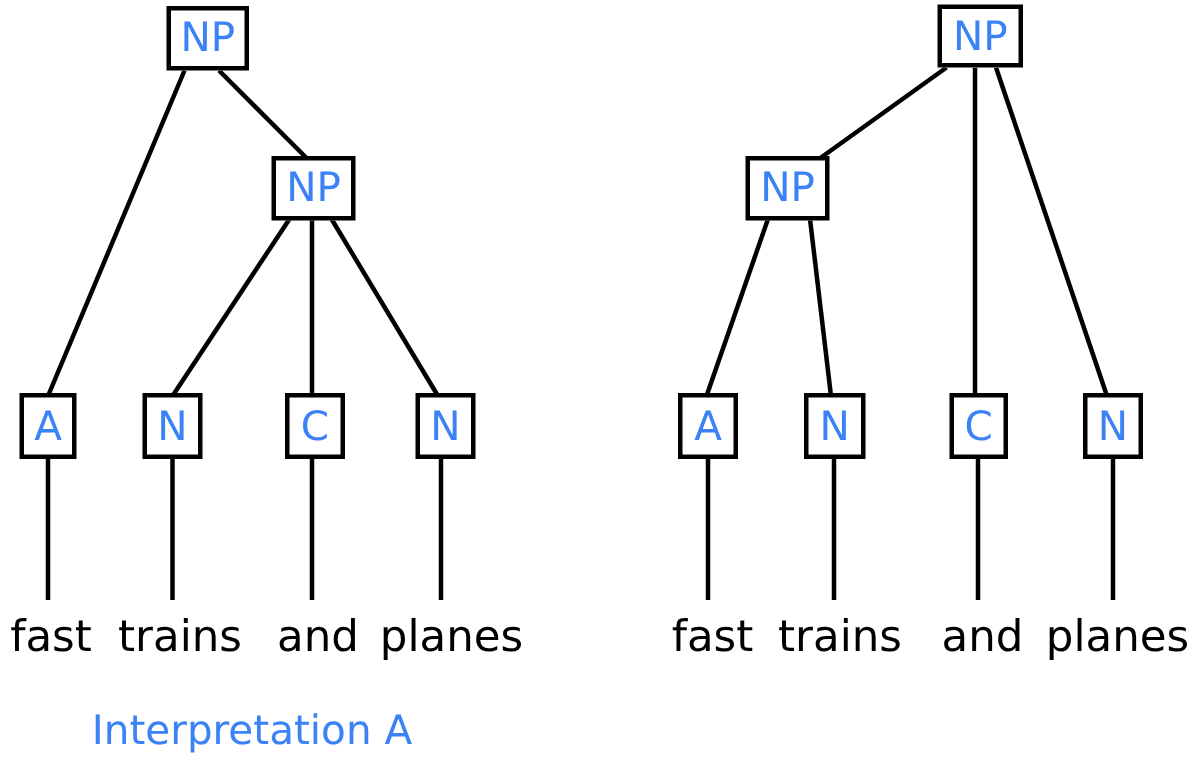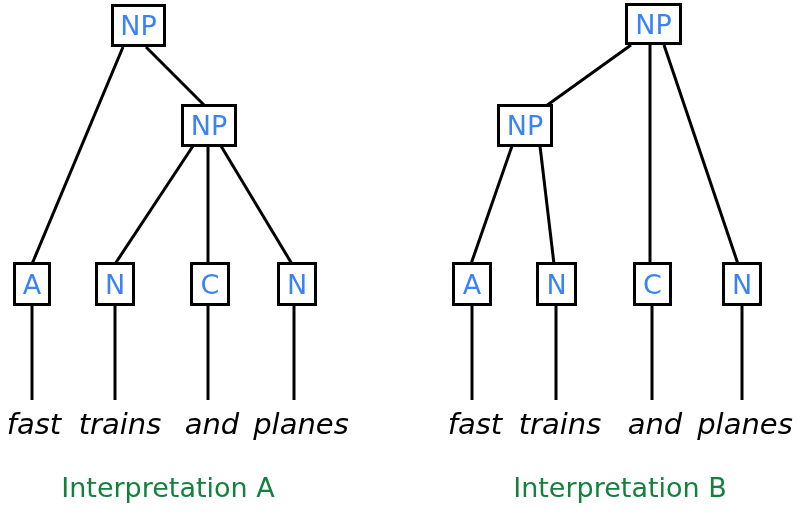--- a/index.html
+++ b/index.html
@@ -35,33 +35,32 @@
     display: flex;
     align-items: center;
     justify-content: center;
     font-size: 27px;
     line-height: 1;
     color: #3b82f6;
   }
   .word {
     position: absolute;
     transform: translateX(-50%);
-    font-style: italic;
     font-size: 29px;
     line-height: 1;
     white-space: nowrap;
     color: #000000;
   }
   .caption {
     position: absolute;
     transform: translateX(-50%);
     font-size: 27px;
     line-height: 1;
     white-space: nowrap;
-    color: #15803d;
+    color: #3b82f6;
   }
 </style>
 </head>
 <body>
 
 <div class="canvas">
 
   <svg class="edges-svg" viewBox="0 0 800 513" xmlns="http://www.w3.org/2000/svg">
     <g>
       <line x1="123" y1="47" x2="32" y2="264"></line>
@@ -106,15 +105,14 @@
   <div class="node" style="left:452px; top:262px; width:40px; height:44px;">A</div>
   <div class="node" style="left:536px; top:262px; width:41px; height:44px;">N</div>
   <div class="node" style="left:633px; top:262px; width:39px; height:44px;">C</div>
   <div class="node" style="left:722px; top:262px; width:40px; height:44px;">N</div>
 
   <div class="word" style="left:475px; top:410px;">fast</div>
   <div class="word" style="left:560px; top:410px;">trains</div>
   <div class="word" style="left:655px; top:410px;">and</div>
   <div class="word" style="left:745px; top:410px;">planes</div>
 
-  <div class="caption" style="left:620px; top:474px;">Interpretation B</div>
 
 </div>
 
 </body></html>

